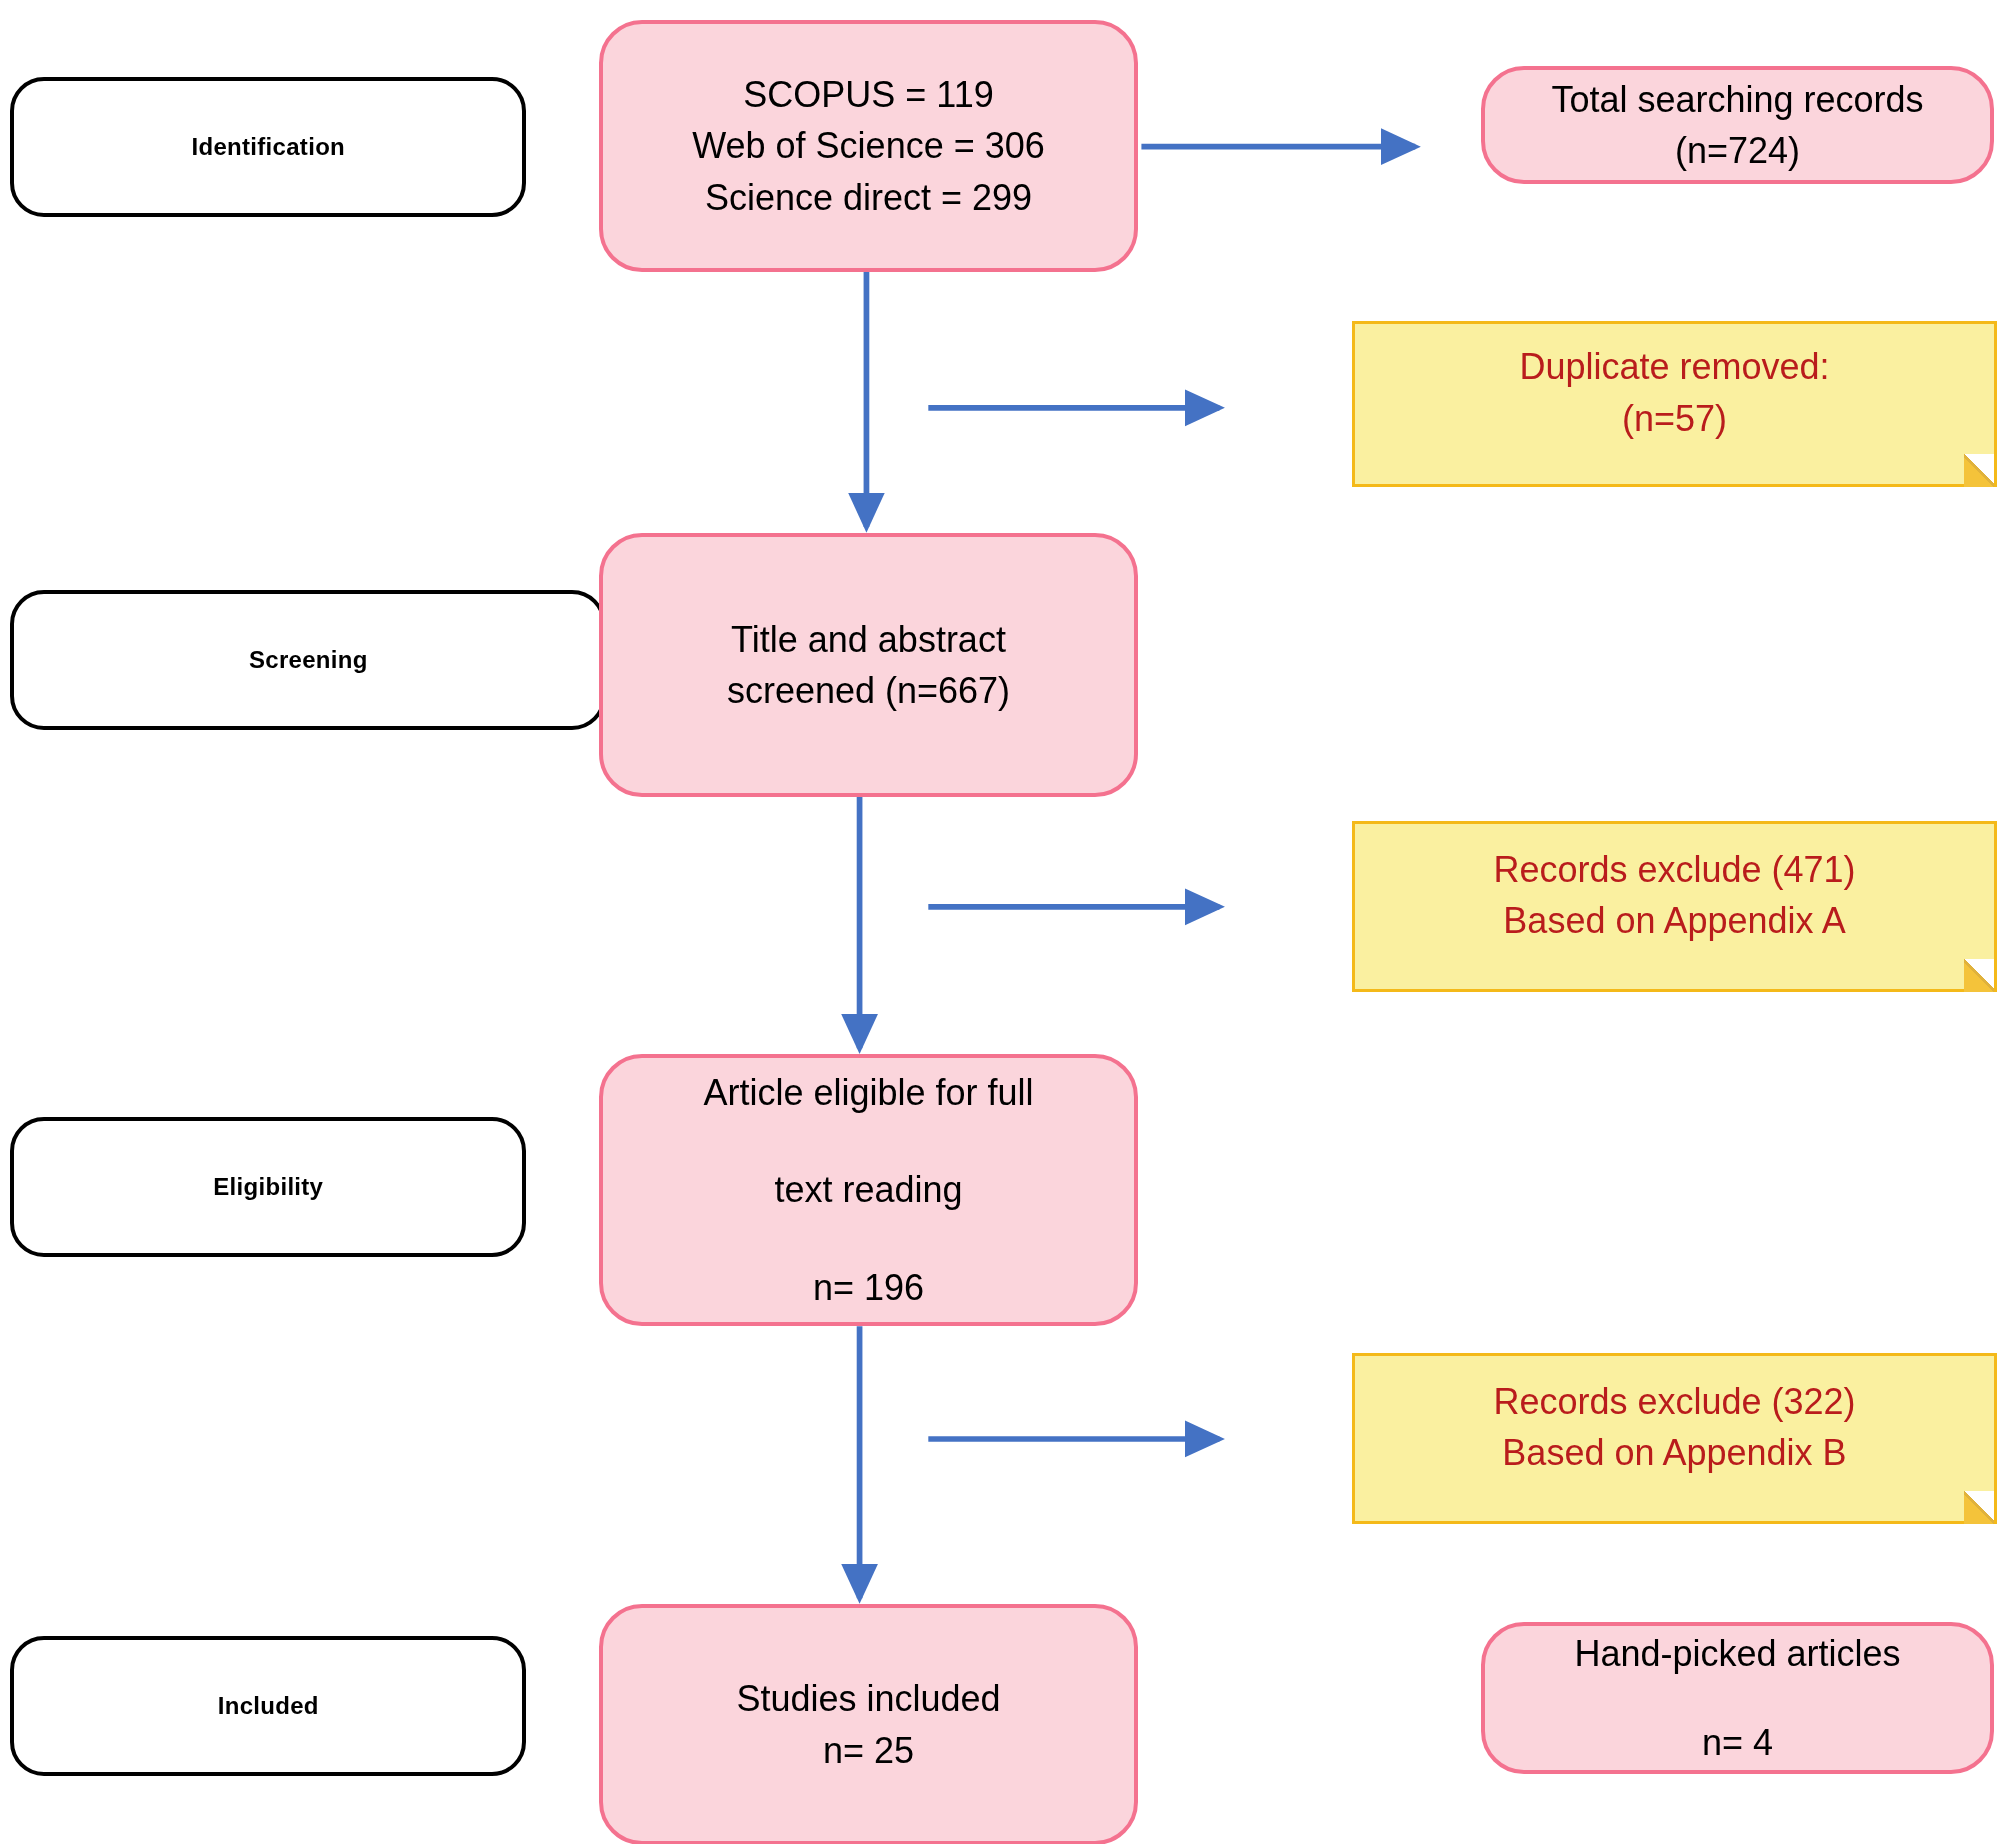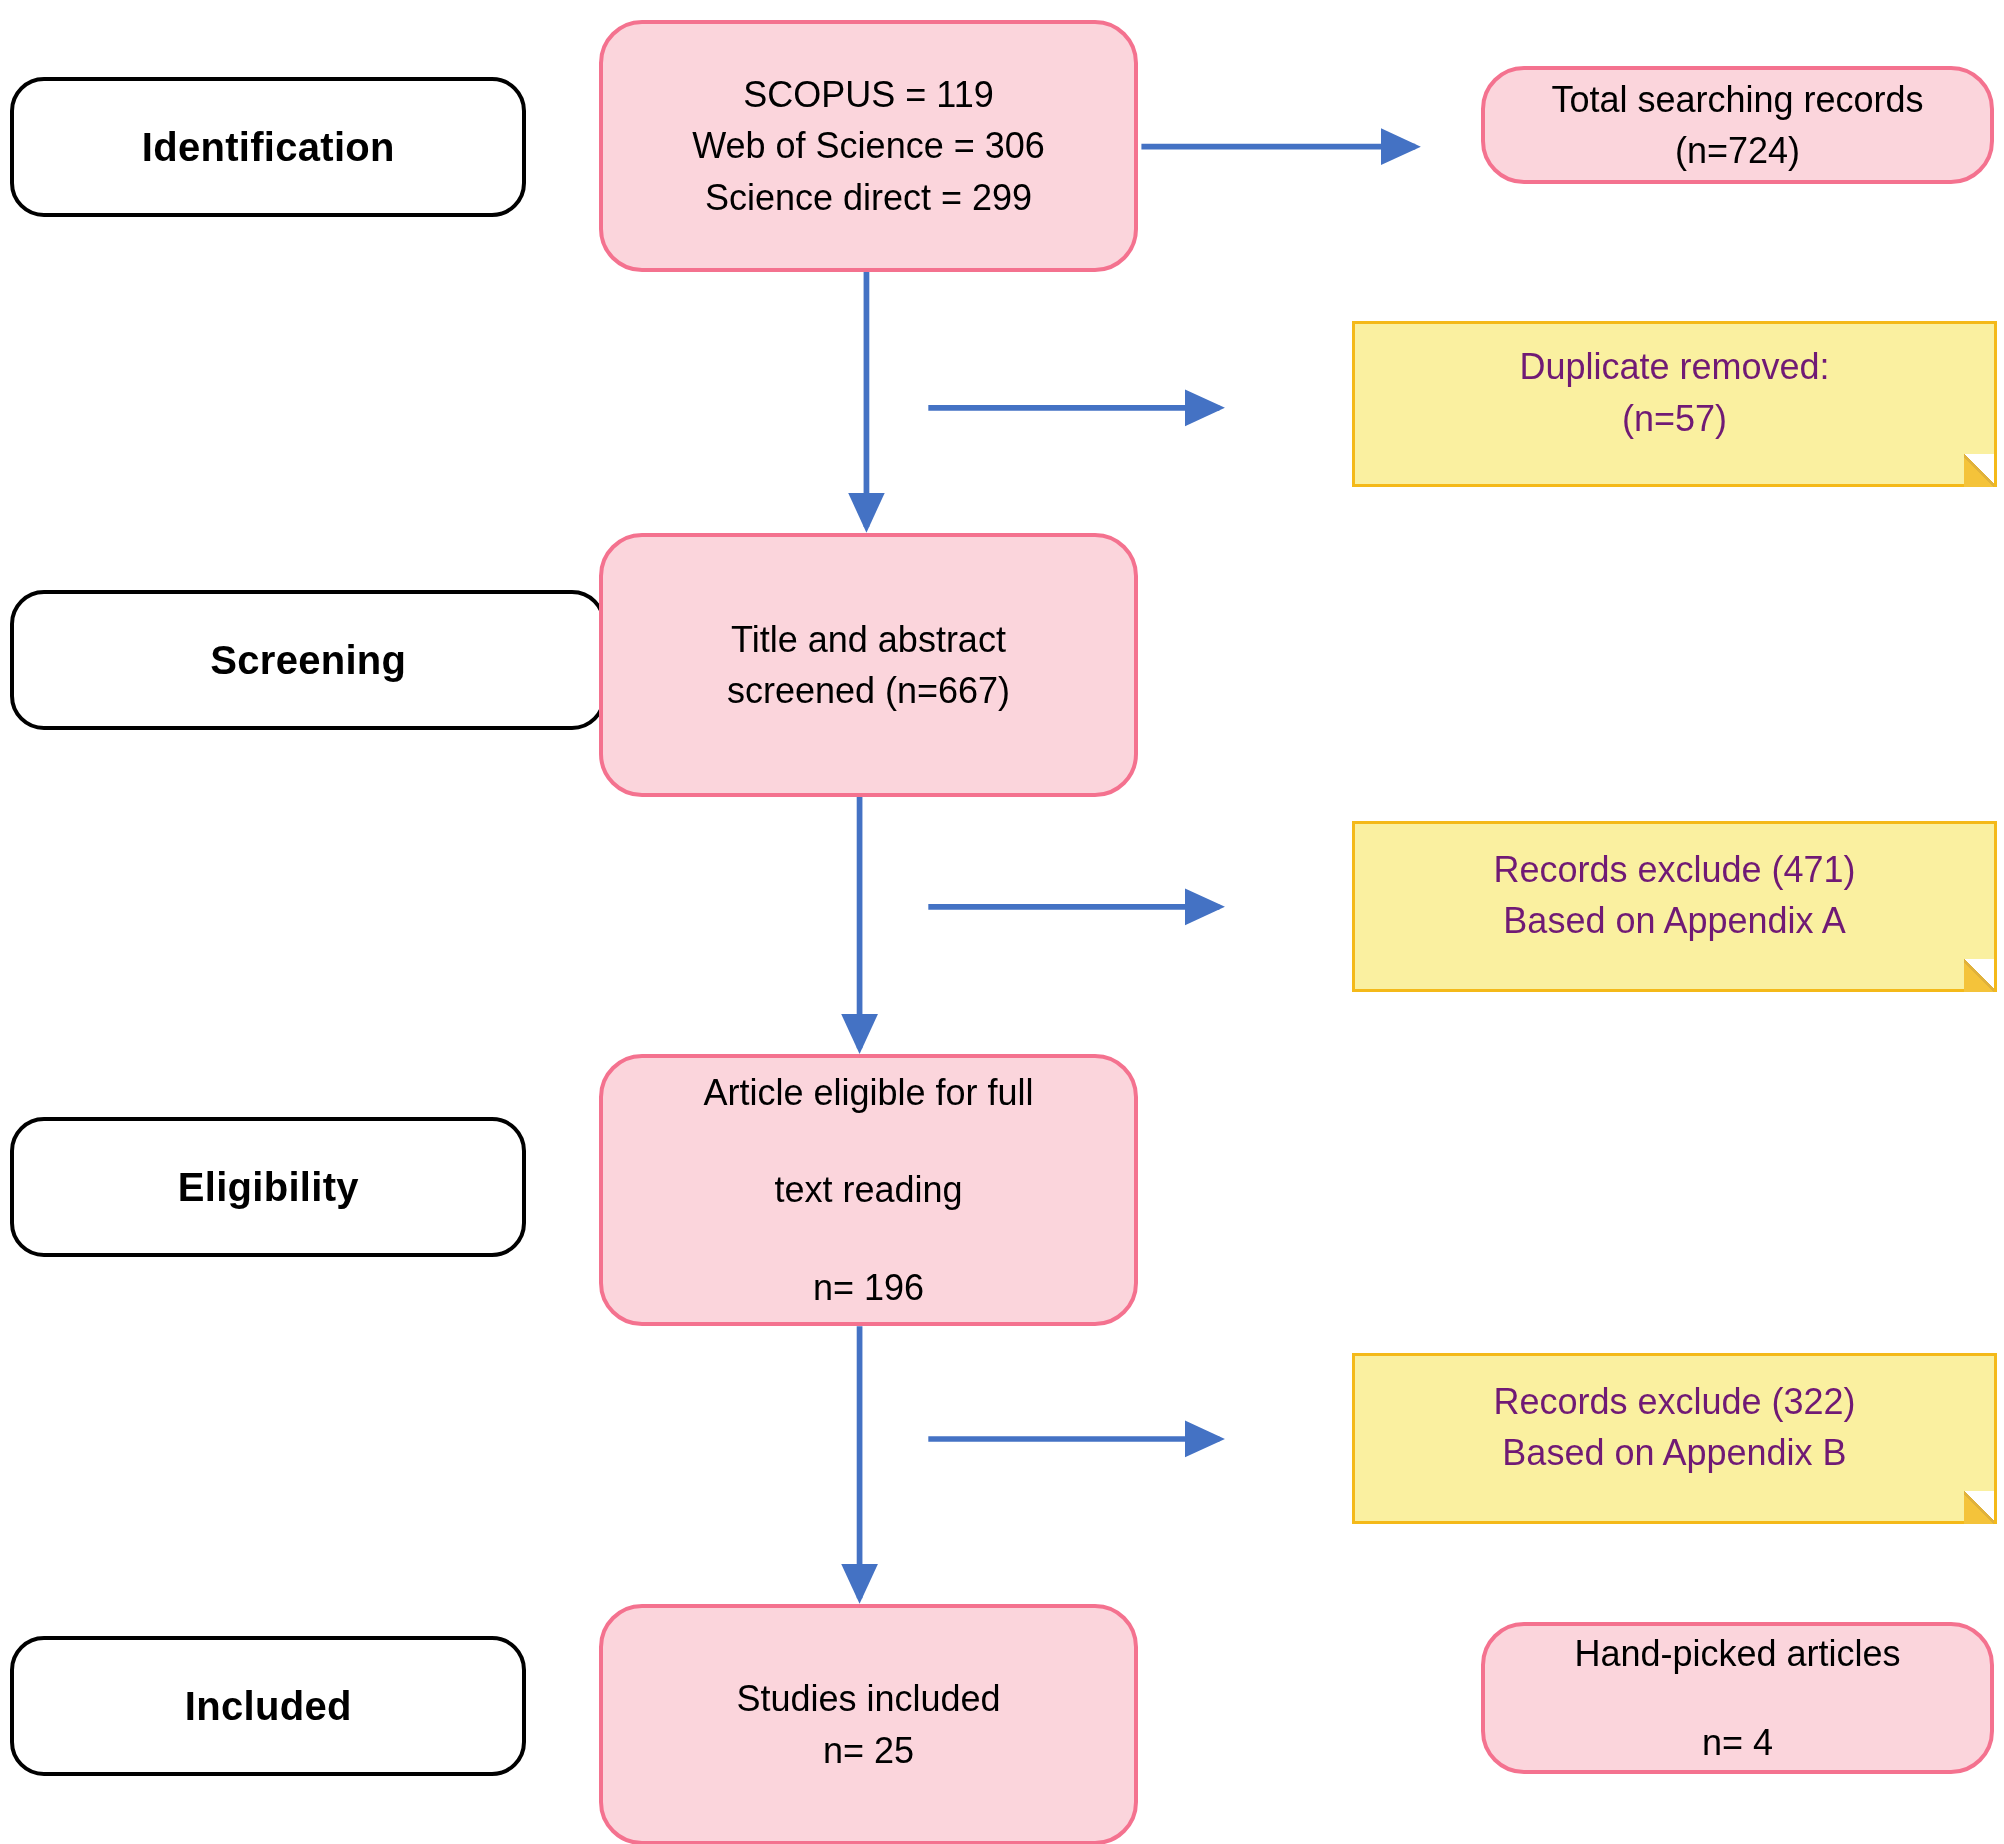--- a/index.html
+++ b/index.html
@@ -22,21 +22,21 @@
     position: absolute;
     box-sizing: border-box;
     background: #ffffff;
     border: 4px solid #000000;
     border-radius: 34px;
     display: flex;
     align-items: center;
     justify-content: center;
     text-align: center;
     font-weight: bold;
-    font-size: 40px;
+    font-size: 24px;
     color: #000000;
     letter-spacing: 0.3px;
   }
   
   .pink-box {
     position: absolute;
     box-sizing: border-box;
     background: #FBD5DC;
     border: 4px solid #F4728F;
     border-radius: 43px;
@@ -56,21 +56,21 @@
     position: absolute;
     box-sizing: border-box;
     background: #FAF0A0;
     border: 3.4px solid #F4B919;
     display: flex;
     flex-direction: column;
     align-items: center;
     justify-content: center;
     text-align: center;
     font-size: 36px;
-    color: #701a75;
+    color: #b91c1c;
     line-height: 1.42;
     padding: 0 17px 23px 17px;
   }
   .note-box .ln { display: block; white-space: nowrap; }
   .note-fold {
     position: absolute;
     right: -3.4px;
     bottom: -3.4px;
     width: 33px;
     height: 33px;

